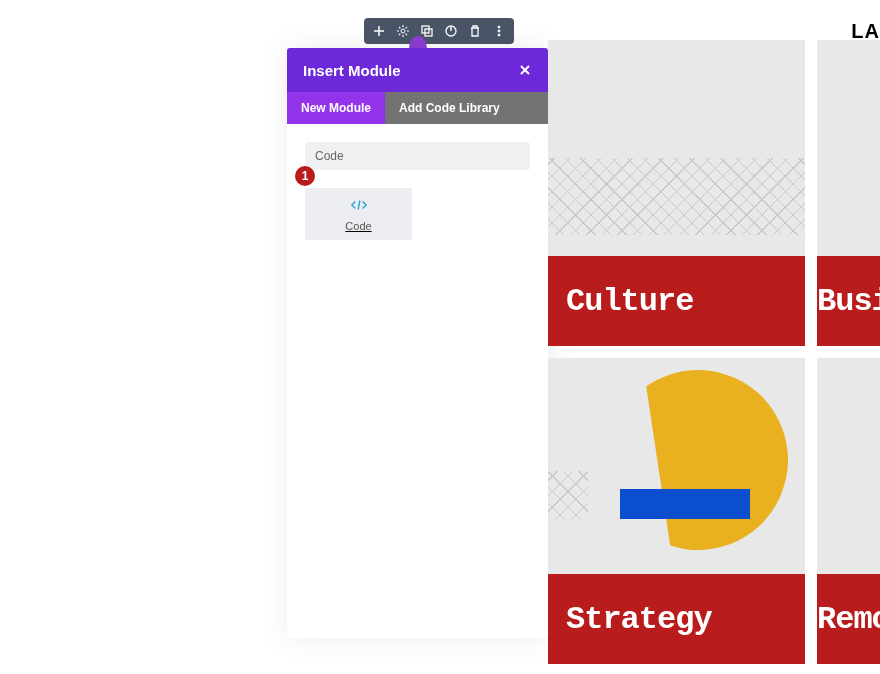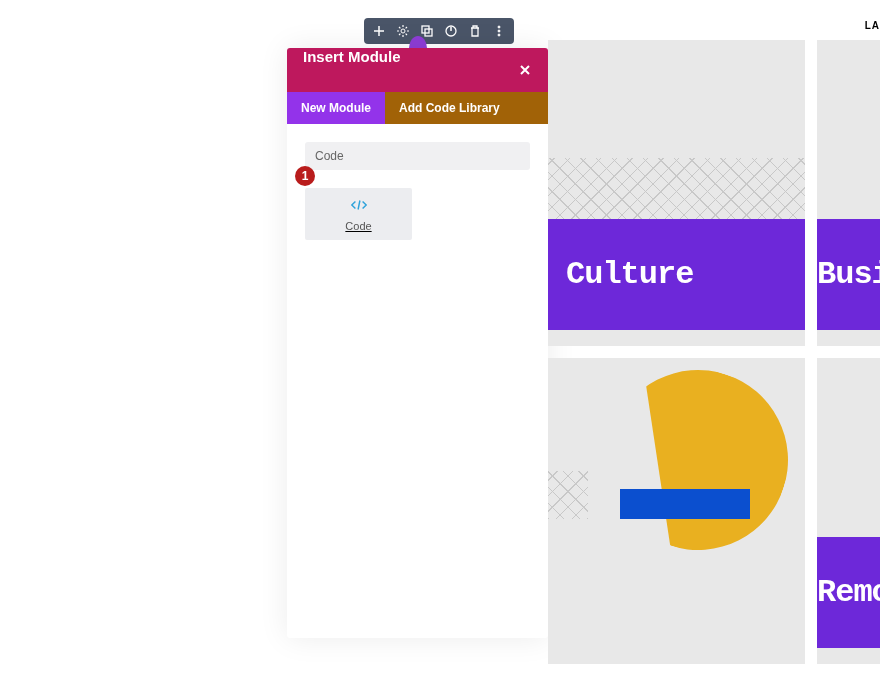--- a/index.html
+++ b/index.html
@@ -10,21 +10,21 @@
   height: 674px;
   overflow: hidden;
   position: relative;
 }
 
 
 .top-right-text {
   position: absolute;
   top: 20px;
   right: 0;
-  font-size: 10px;
+  font-size: 20px;
   font-weight: 600;
   color: #000;
   letter-spacing: 1px;
 }
 
 
 .toolbar {
   position: absolute;
   top: 18px;
   left: 364px;
@@ -66,23 +66,24 @@
   top: 48px;
   left: 287px;
   width: 261px;
   height: 590px;
   background: #fff;
   box-shadow: 0 0 30px rgba(0,0,0,0.08);
   border-radius: 3px;
   overflow: hidden;
 }
 .modal-header {
-  background: #be185d;
+  background: #6d28d9;
   height: 44px;
   display: flex;
+  align-items: center;
   justify-content: space-between;
   padding: 0 16px;
 }
 .modal-title {
   color: #fff;
   font-size: 15px;
   font-weight: 600;
 }
 .modal-close {
   color: #fff;
@@ -90,21 +91,21 @@
   display: flex;
   align-items: center;
 }
 .modal-close svg {
   width: 14px;
   height: 14px;
   stroke: #fff;
   stroke-width: 2;
 }
 .modal-tabs {
-  background: #a16207;
+  background: #737373;
   display: flex;
   height: 32px;
 }
 .modal-tab {
   padding: 0 14px;
   display: flex;
   align-items: center;
   color: #fff;
   font-size: 12px;
   font-weight: 600;
@@ -184,25 +185,25 @@
   height: 306px;
   background: #e8e8e8;
   position: relative;
   overflow: hidden;
 }
 .card.narrow {
   width: 75px;
 }
 .card-label-band {
   position: absolute;
-  bottom: 16px;
+  bottom: 0;
   left: 0;
   right: 0;
-  height: 111px;
-  background: #6d28d9;
+  height: 90px;
+  background: #b91c1c;
   display: flex;
   align-items: center;
   padding-left: 18px;
 }
 .card-label {
   color: #fff;
   font-family: "Courier New", monospace;
   font-size: 32px;
   font-weight: bold;
   letter-spacing: -1px;
@@ -356,19 +357,22 @@
     <div class="card-label-band">
       <span class="card-label">Busi</span>
     </div>
   </div>
   <div class="card">
     <div class="shape-container">
       <div class="pattern-small"></div>
       <div class="shape-yellow"></div>
       <div class="shape-blue"></div>
     </div>
+    <div class="card-label-band">
+      <span class="card-label">Strategy</span>
+    </div>
   </div>
   <div class="card narrow">
     <div class="card-label-band">
       <span class="card-label">Remo</span>
     </div>
   </div>
 </div>
 
 </body></html>

